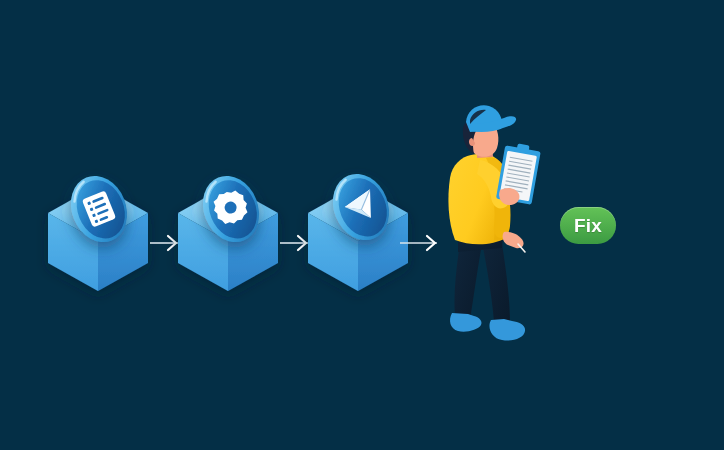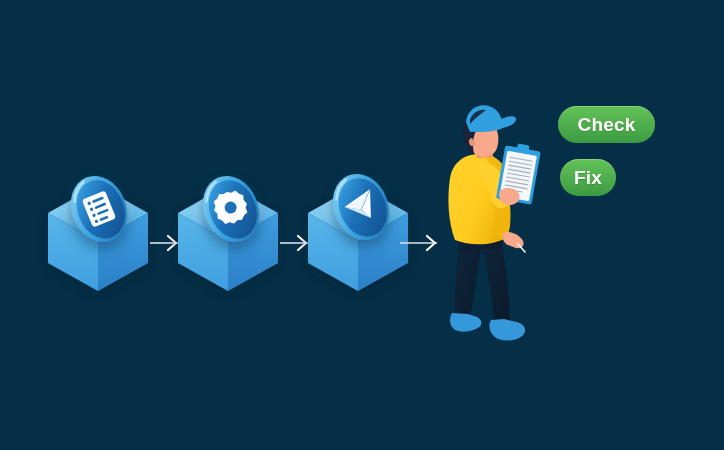--- a/index.html
+++ b/index.html
@@ -306,18 +306,17 @@
                C 481 133, 494 132, 503 128
                C 510 126, 515 124, 516 120
                C 517 116, 511 115, 504 118
                C 496 121, 482 124, 470 124 Z" fill="#2f9fe0"></path>
       <path d="M 470 120
                C 472 113, 479 109, 486 110
                C 481 114, 475 118, 470 124 Z" fill="#16314a"></path>
     </g>
   </svg>
 
-  <div class="pill pill-check" style="background: linear-gradient(rgb(99, 194, 87) 0%, rgb(60, 155, 66) 100%); color: rgb(255, 255, 255);">Check</div>
-
-  <div class="pill pill-fix" style="background: linear-gradient(rgb(99, 194, 87) 0%, rgb(60, 155, 66) 100%); color: rgb(255, 255, 255);">Fix</div>
+
+  <div class="pill pill-fix" style="background: linear-gradient(rgb(99, 194, 87) 0%, rgb(60, 155, 66) 100%); color: rgb(255, 255, 255); margin-top: 48px;">Fix</div>
 
 
 </div>
 
 </body></html>

